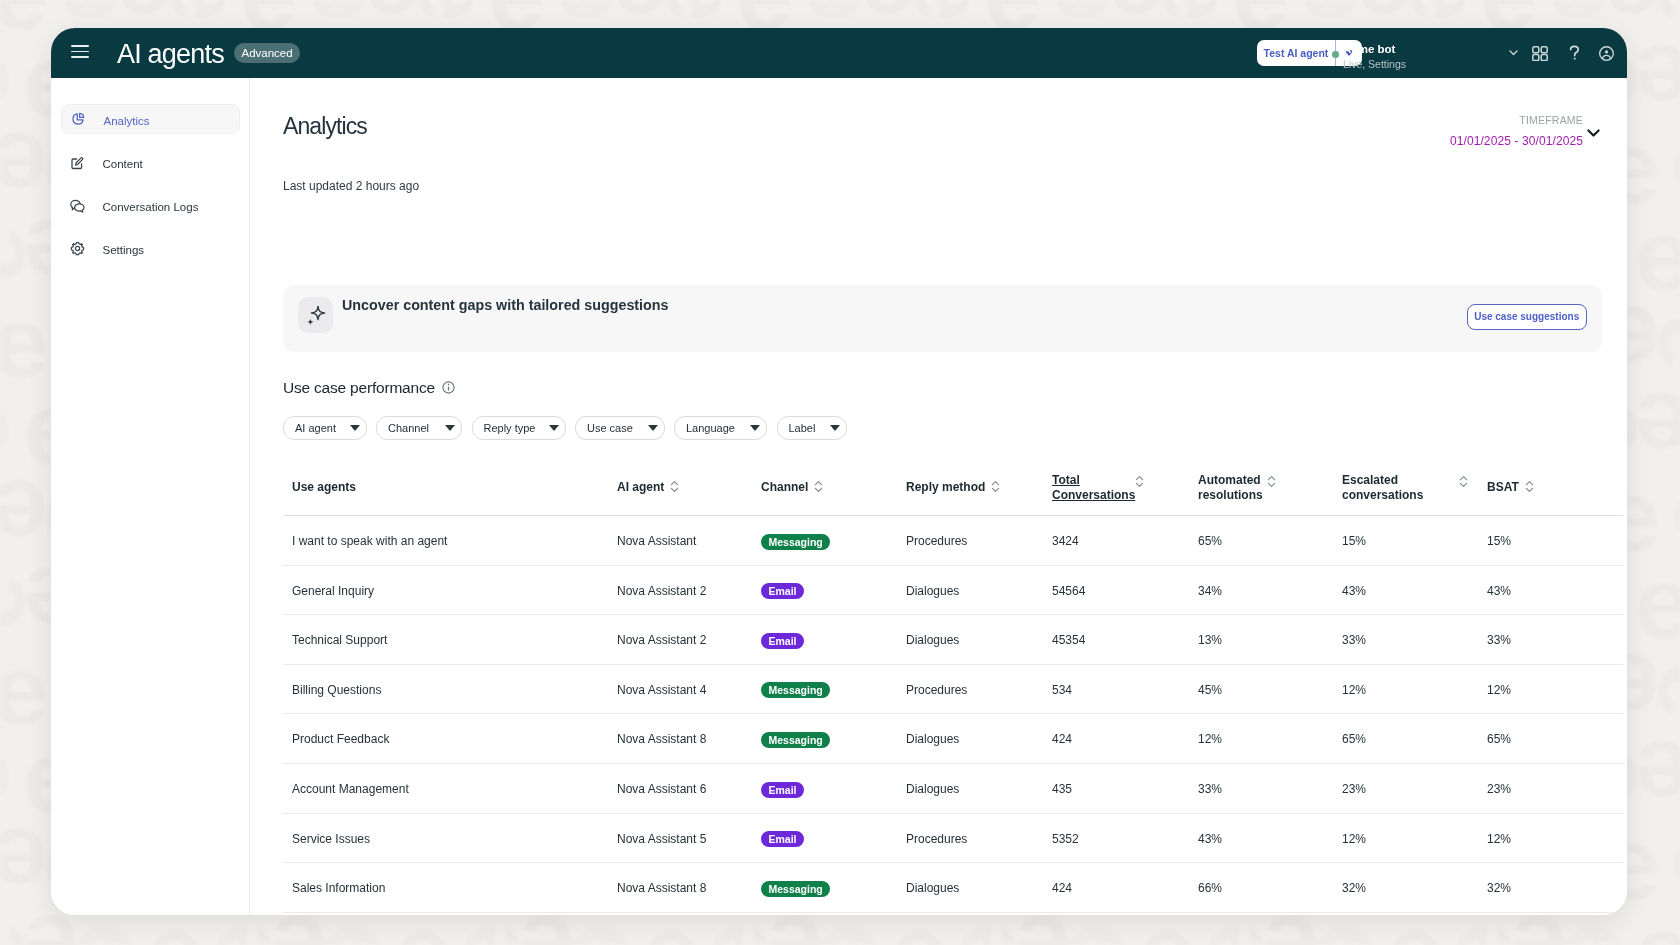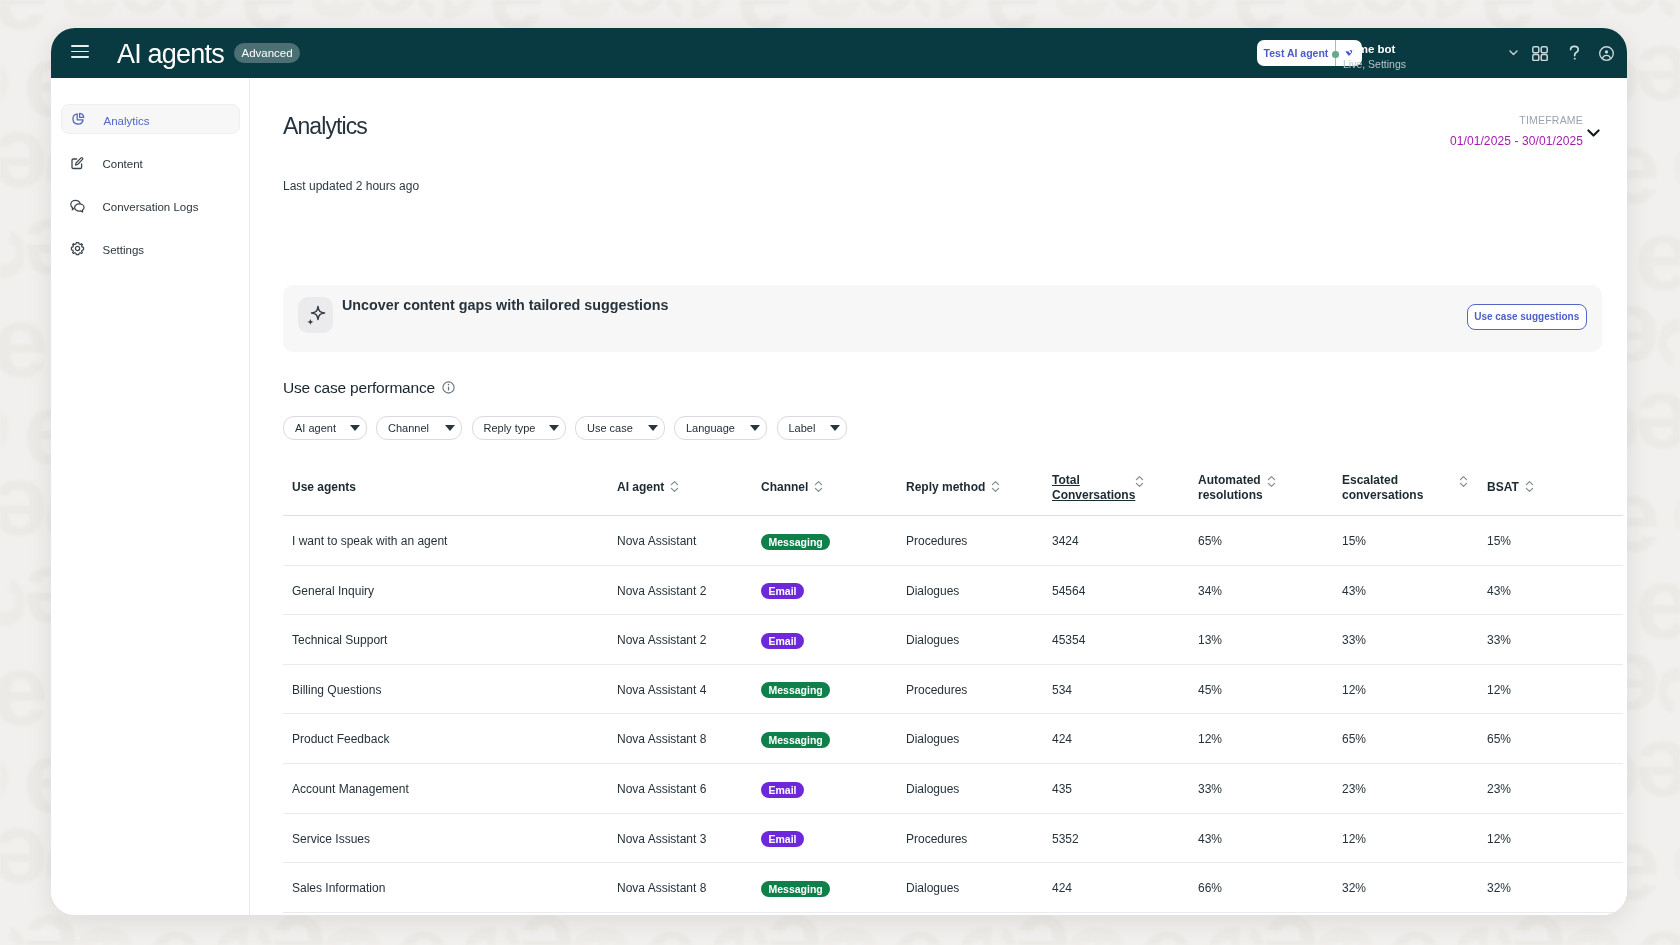--- a/index.html
+++ b/index.html
@@ -633,21 +633,21 @@
 <div class="cell" style="left:41px; top:704.0px">Account Management</div>
 <div class="cell" style="left:366px; top:704.0px">Nova Assistant 6</div>
 <div class="cell" style="left:510px; top:703.5px"><span class="badge bg-eml">Email</span></div>
 <div class="cell" style="left:655px; top:704.0px">Dialogues</div>
 <div class="cell" style="left:801px; top:704.0px">435</div>
 <div class="cell" style="left:947px; top:704.0px">33%</div>
 <div class="cell" style="left:1091px; top:704.0px">23%</div>
 <div class="cell" style="left:1236px; top:704.0px">23%</div>
 <div class="rowline" style="top:734.6px"></div>
 <div class="cell" style="left:41px; top:753.6px">Service Issues</div>
-<div class="cell" style="left:366px; top:753.6px">Nova Assistant 3</div>
+<div class="cell" style="left:366px; top:753.6px">Nova Assistant 5</div>
 <div class="cell" style="left:510px; top:753.1px"><span class="badge bg-eml">Email</span></div>
 <div class="cell" style="left:655px; top:753.6px">Procedures</div>
 <div class="cell" style="left:801px; top:753.6px">5352</div>
 <div class="cell" style="left:947px; top:753.6px">43%</div>
 <div class="cell" style="left:1091px; top:753.6px">12%</div>
 <div class="cell" style="left:1236px; top:753.6px">12%</div>
 <div class="rowline" style="top:784.2px"></div>
 <div class="cell" style="left:41px; top:803.2px">Sales Information</div>
 <div class="cell" style="left:366px; top:803.2px">Nova Assistant 8</div>
 <div class="cell" style="left:510px; top:802.7px"><span class="badge bg-msg">Messaging</span></div>

